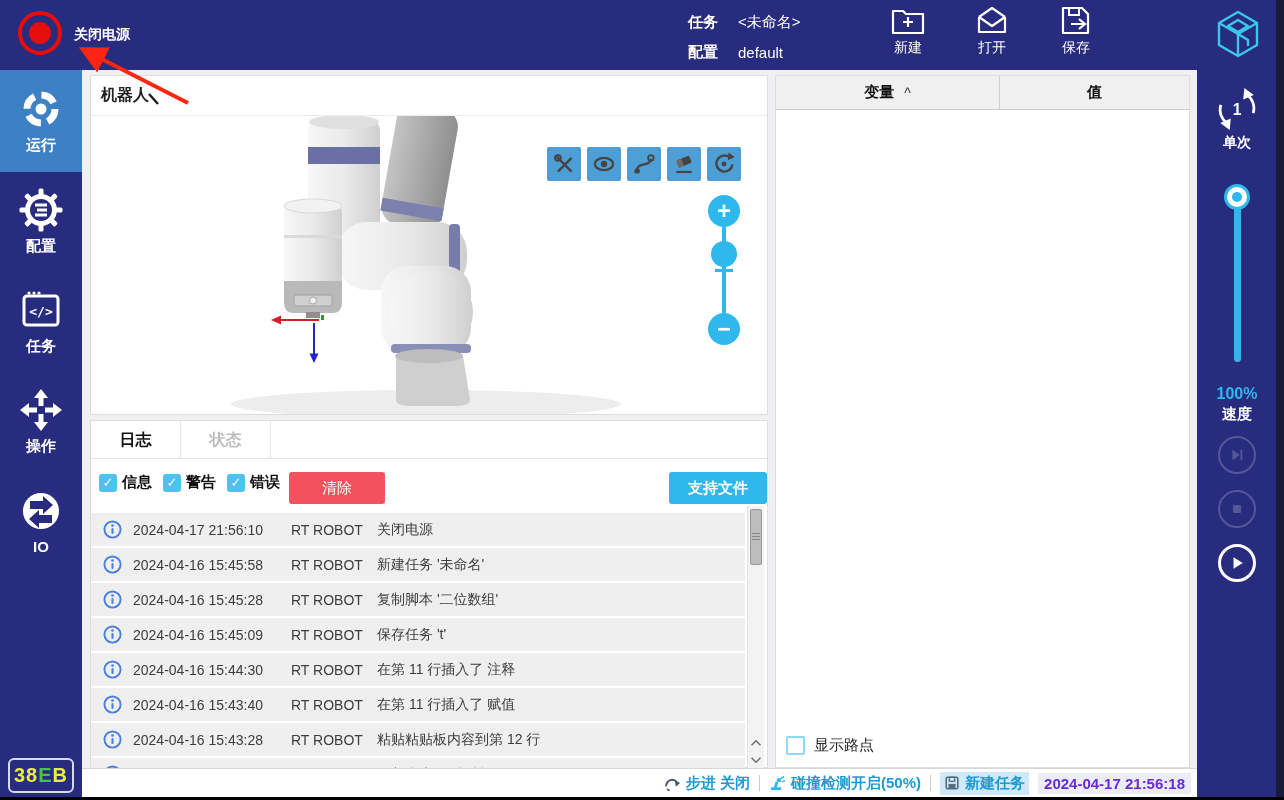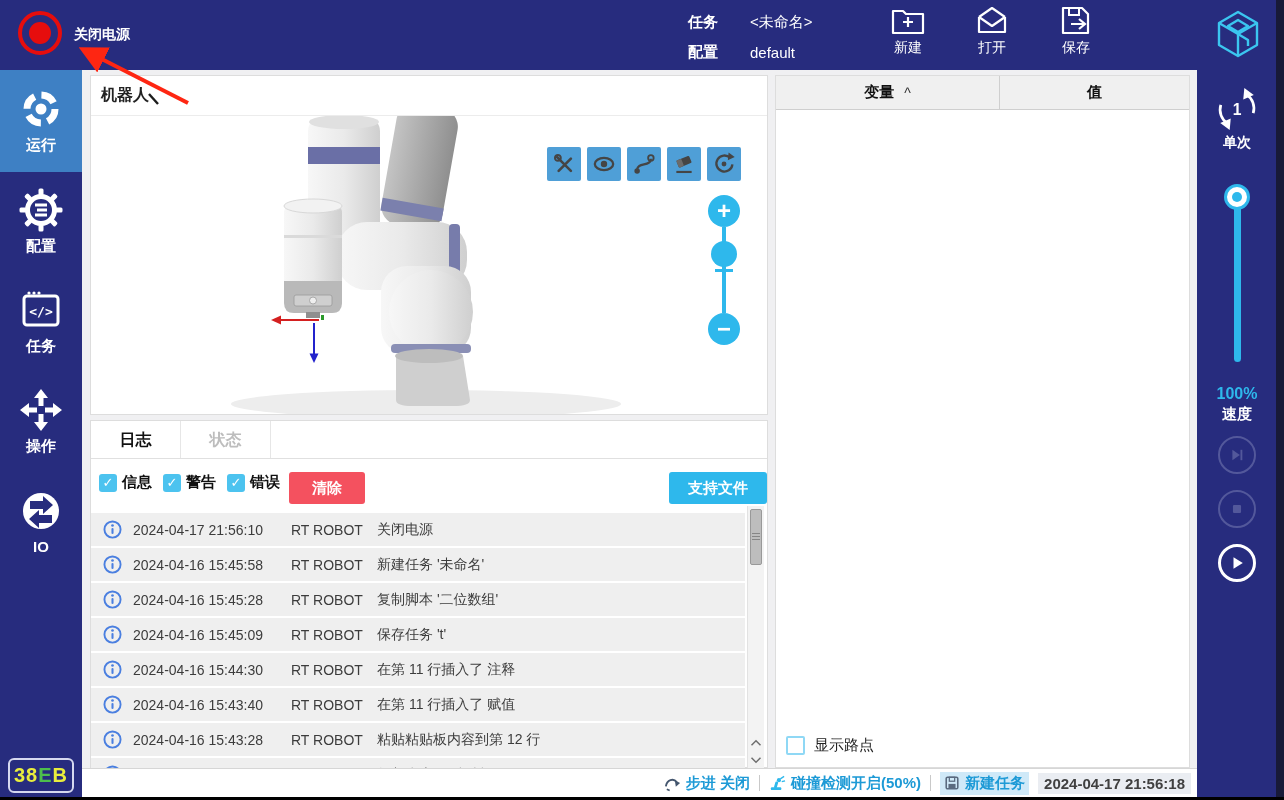--- a/index.html
+++ b/index.html
@@ -7,21 +7,21 @@
   .app { position:relative; width:1284px; height:800px; background:#f0f0f2; overflow:hidden; }
 
   
   .topbar { position:absolute; left:0; top:0; width:1284px; height:70px; background:#272c7e; }
   .power-btn { position:absolute; left:18px; top:11px; width:44px; height:44px; border:4px solid #e60d0d; border-radius:50%; cursor:pointer; }
   .power-btn::after { content:""; position:absolute; left:50%; top:50%; width:22px; height:22px; margin:-11px 0 0 -11px; background:#e60d0d; border-radius:50%; }
   .power-label { position:absolute; left:74px; top:26px; color:#fff; font-weight:bold; font-size:14px; }
   .tb-center { position:absolute; left:688px; top:9px; color:#fff; font-size:15px; }
   .tb-center .row { display:flex; align-items:center; height:26px; margin-bottom:4px; }
   .tb-center .lbl { font-weight:bold; width:38px; }
-  .tb-center .val { margin-left:24px; }
+  .tb-center .val { margin-left:12px; }
   .tb-actions { position:absolute; left:880px; top:5px; display:flex; gap:28px; }
   .tb-btn { width:56px; display:flex; flex-direction:column; align-items:center; color:#fff; cursor:pointer; }
   .tb-btn svg { display:block; }
   .tb-btn .tb-lbl { font-size:14px; margin-top:2px; }
   .logo { position:absolute; left:1212px; top:8px; }
 
   
   .rstrip { position:absolute; right:0; top:0; width:8px; height:800px; background:#181a38; z-index:40; }
   .bstrip { position:absolute; left:0; top:797px; width:1284px; height:3px; background:#000; z-index:41; }
 
@@ -50,21 +50,21 @@
   
   .log-panel { left:90px; top:420px; width:678px; height:348px; }
   .tabs { height:38px; border-bottom:1px solid #e0e0e0; display:flex; }
   .tab { width:90px; text-align:center; line-height:38px; font-size:16px; font-weight:bold; border-right:1px solid #e6e6e6; cursor:pointer; color:#111; }
   .tab.inactive { color:#bdbdbd; }
   .filters { position:relative; height:47px; }
   .fgroup { position:absolute; top:14px; display:flex; align-items:center; cursor:pointer; }
   .fg1 { left:8px; } .fg2 { left:72px; } .fg3 { left:136px; }
   .cbx { width:18px; height:18px; background:#4cc3ef; border-radius:3px; color:#fff; font-size:13px; line-height:18px; text-align:center; font-weight:bold; }
   .flbl { margin-left:5px; font-size:15px; font-weight:bold; color:#111; }
-  .btn-clear { position:absolute; left:198px; top:13px; width:76px; height:32px; background:#f4515f; border:none; border-radius:3px; color:#fff; font-size:15px; font-weight:bold; cursor:pointer; font-family:inherit; }
+  .btn-clear { position:absolute; left:198px; top:13px; width:96px; height:32px; background:#f4515f; border:none; border-radius:3px; color:#fff; font-size:15px; font-weight:normal; cursor:pointer; font-family:inherit; }
   .btn-support { position:absolute; left:578px; top:13px; width:98px; height:32px; background:#2eb8ec; border:none; border-radius:3px; color:#fff; font-size:15px; font-weight:bold; cursor:pointer; font-family:inherit; }
   .loglist { position:absolute; left:0; top:85px; width:654px; height:263px; overflow:hidden; }
   .log-row { height:33px; margin:0 0 2px 0; background:#efefef; display:flex; align-items:center; }
   .log-row:first-child { margin-top:7px; }
   .iic { margin-left:12px; width:19px; height:19px; }
   .lg-time { margin-left:11px; width:158px; font-size:14px; color:#3c3c3c; }
   .lg-src { width:86px; font-size:14px; color:#3c3c3c; }
   .lg-msg { flex:1; font-size:14px; color:#3c3c3c; }
   .sbar { position:absolute; left:656px; top:85px; width:17px; height:263px; background:#f3f3f3; border-left:1px solid #e2e2e2; }
   .sb-thumb { position:absolute; left:2px; top:3px; width:12px; height:56px; background:#bdbdbd; border:1px solid #999; border-radius:2px; cursor:pointer; }
@@ -95,21 +95,21 @@
   .pb { position:absolute; left:21px; width:38px; height:38px; border-radius:50%; display:flex; align-items:center; justify-content:center; cursor:pointer; }
   .pb.dim { border:2.5px solid #53589b; }
   .pb.play { border:3px solid #fff; }
   .pb-skip { top:366px; } .pb-stop { top:420px; } .pb-go { top:474px; }
 
   
   .statusbar { position:absolute; left:82px; top:768px; width:1115px; height:29px; background:#fff; border-top:1px solid #d6d6d6; display:flex; align-items:center; justify-content:flex-end; padding-right:6px; gap:9px; }
   .st-item { display:flex; align-items:center; gap:5px; font-size:15px; font-weight:bold; color:#1d9ad6; cursor:pointer; }
   .sep { width:1px; height:16px; background:#c9c9c9; }
   .st-fm { background:#cfe9f8; padding:2px 4px; }
-  .st-ts { font-size:15px; font-weight:bold; color:#404040; background:#eaedf2; padding:2px 6px; }
+  .st-ts { font-size:15px; font-weight:bold; color:#6d28d9; background:#eaedf2; padding:2px 6px; }
 
   .annotation { position:absolute; left:0; top:0; z-index:60; pointer-events:none; }
 </style>
 </head>
 <body>
 
 <div class="app">
 
   <div class="topbar">
     <div class="power-btn"></div>

